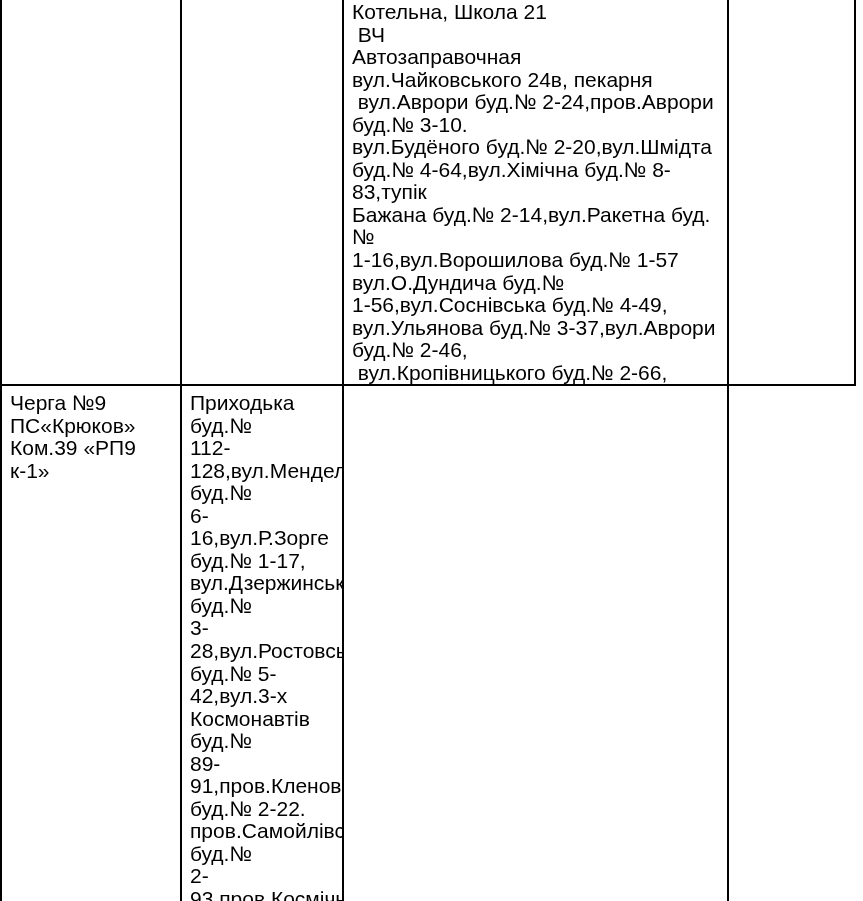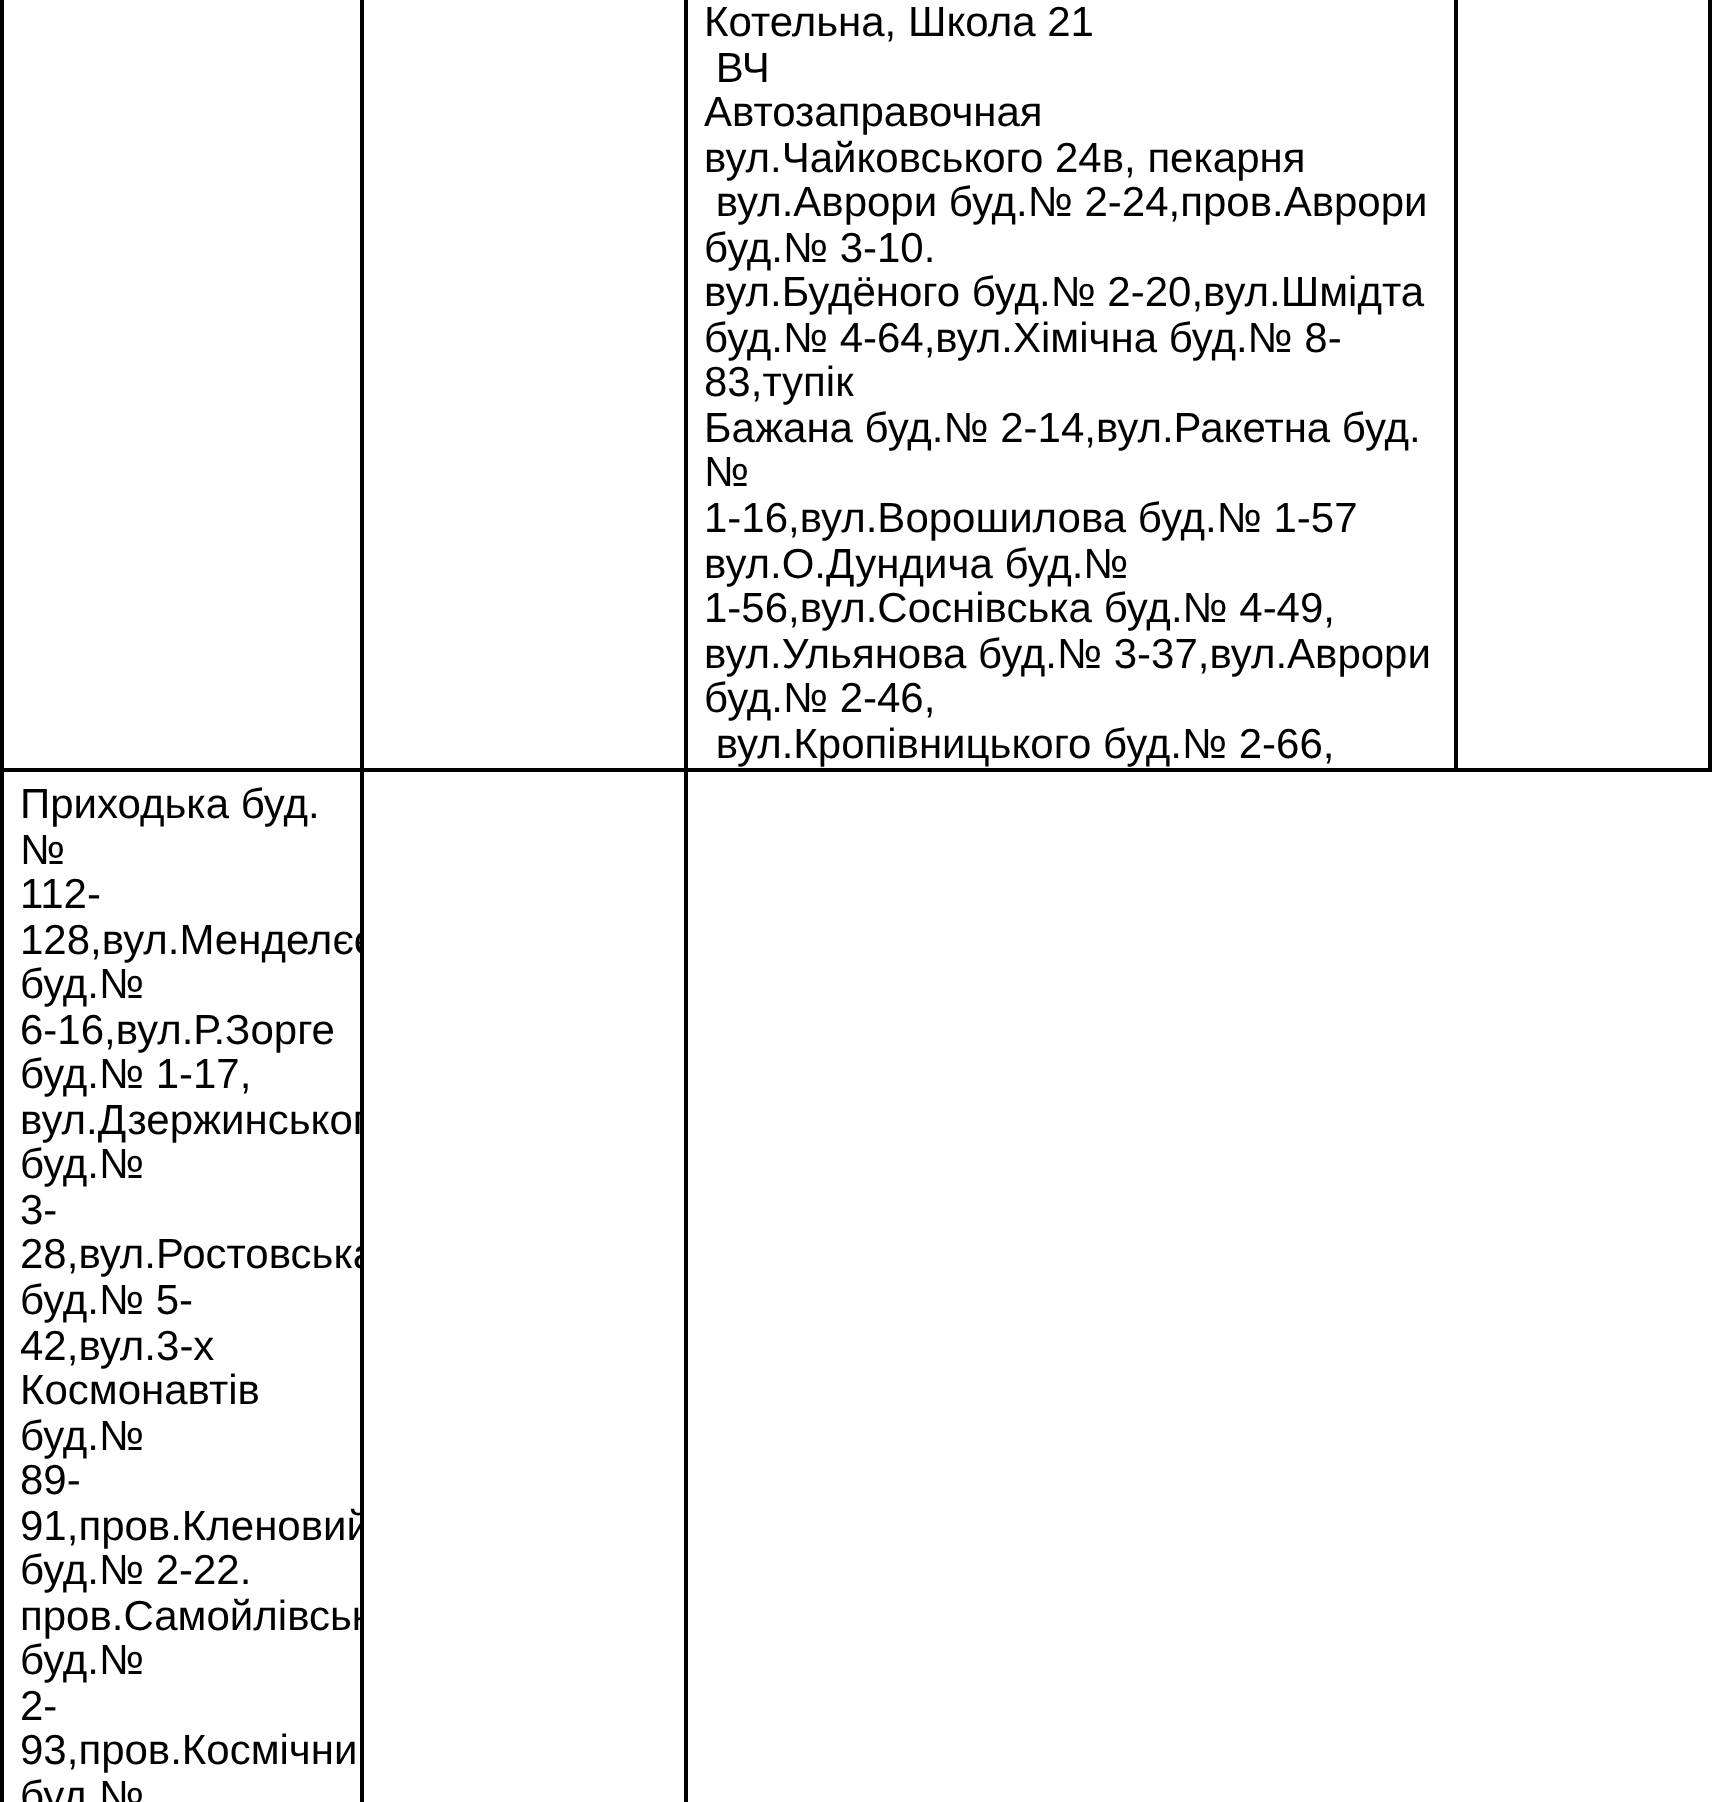--- a/index.html
+++ b/index.html
@@ -71,20 +71,26 @@
 буд.№ 2-46,
  вул.Кропівницького буд.№ 2-66,
 вул.Газопровідна буд.№ 1-34,
 тупік  Глобинський буд.№ 4-41.</div>
   </div>
   <div class="cell r1">
     <div class="lines"></div>
   </div>
 
   <div class="cell r2">
+    <div class="lines">Черга №9
+ПС«Крюков»
+Ком.39 «РП9
+к-1»</div>
+  </div>
+  <div class="cell r2">
     <div class="lines">Приходька буд.№
 112-128,вул.Менделєєва буд.№
 6-16,вул.Р.Зорге буд.№ 1-17,
 вул.Дзержинського буд.№
 3-28,вул.Ростовська буд.№ 5-42,вул.3-х
 Космонавтів буд.№
 89-91,пров.Кленовий буд.№ 2-22.
 пров.Самойлівський буд.№
 2-93,пров.Космічний буд.№
 3-19,вул.Дзержинського буд.№

